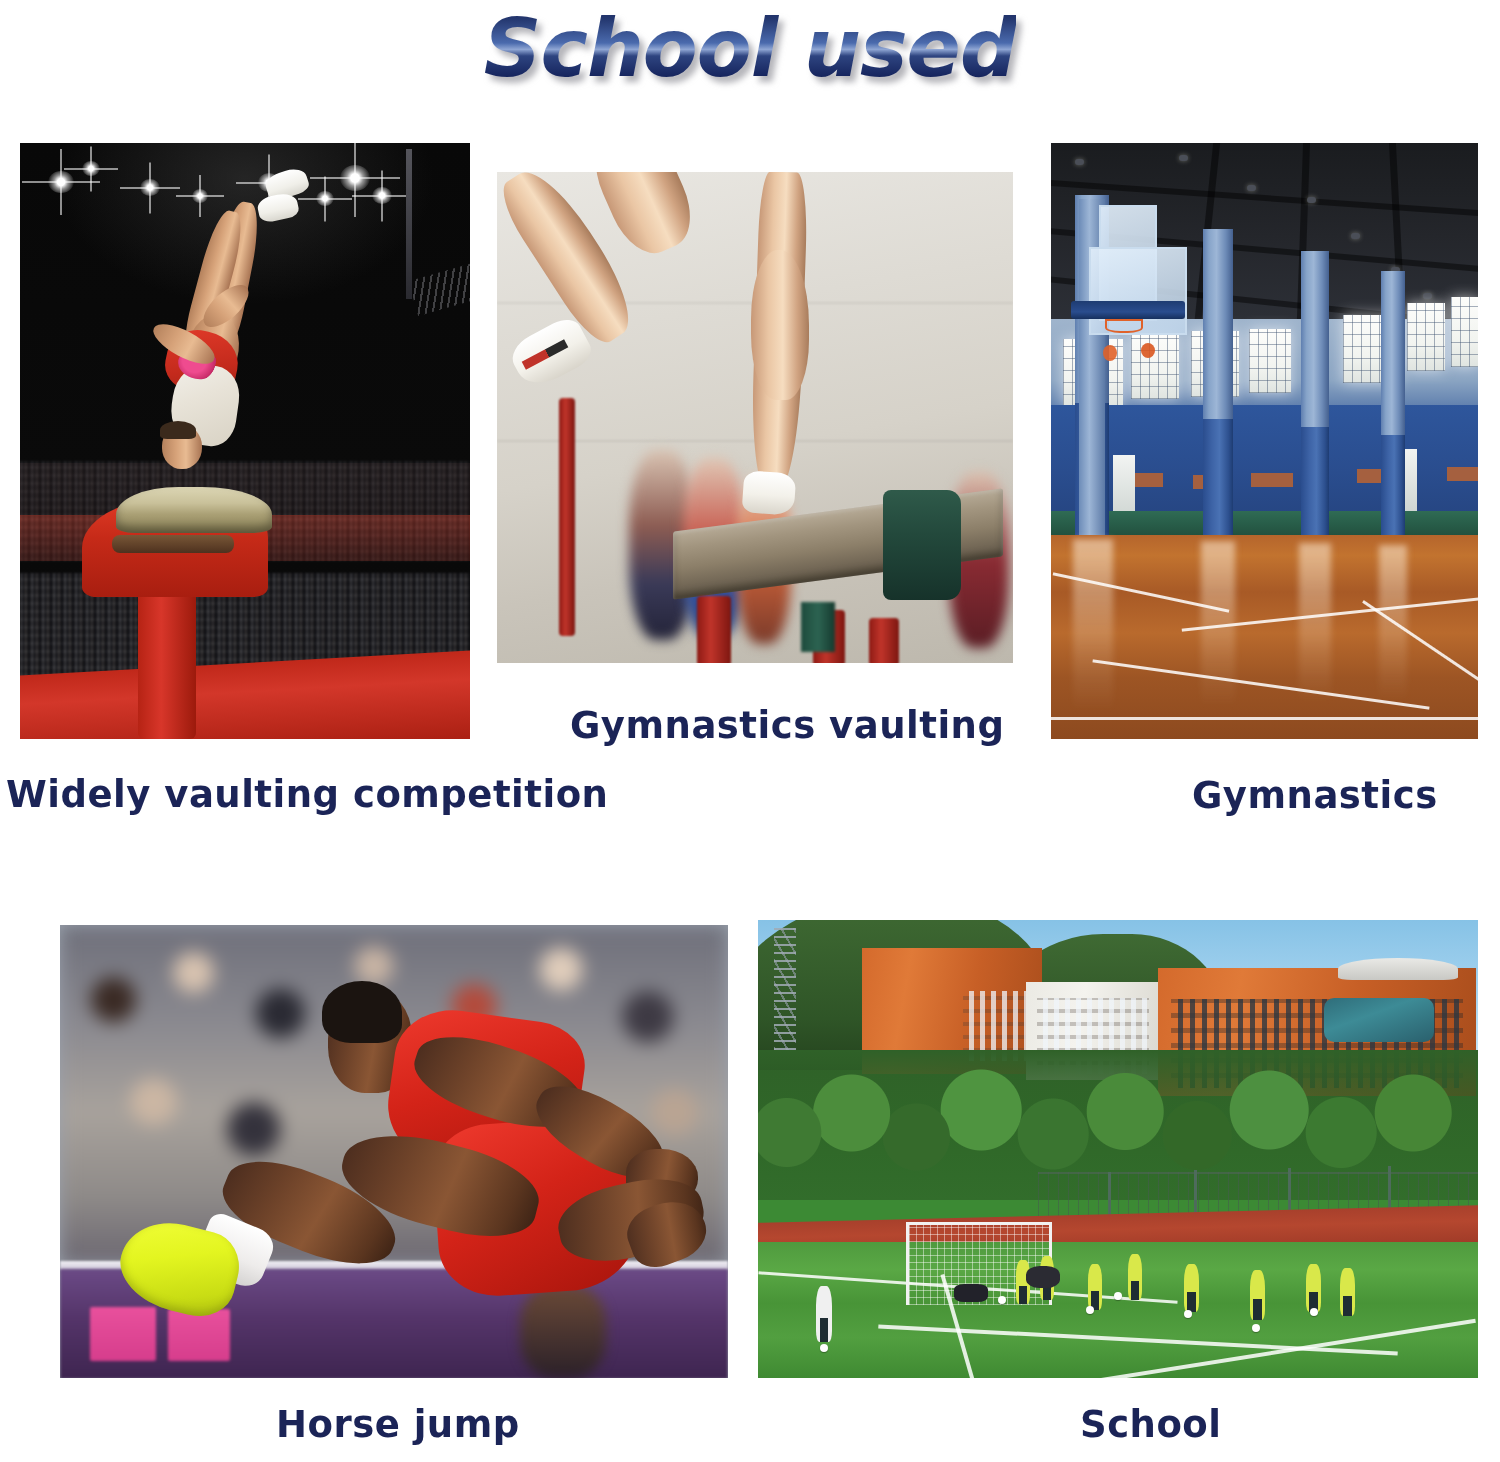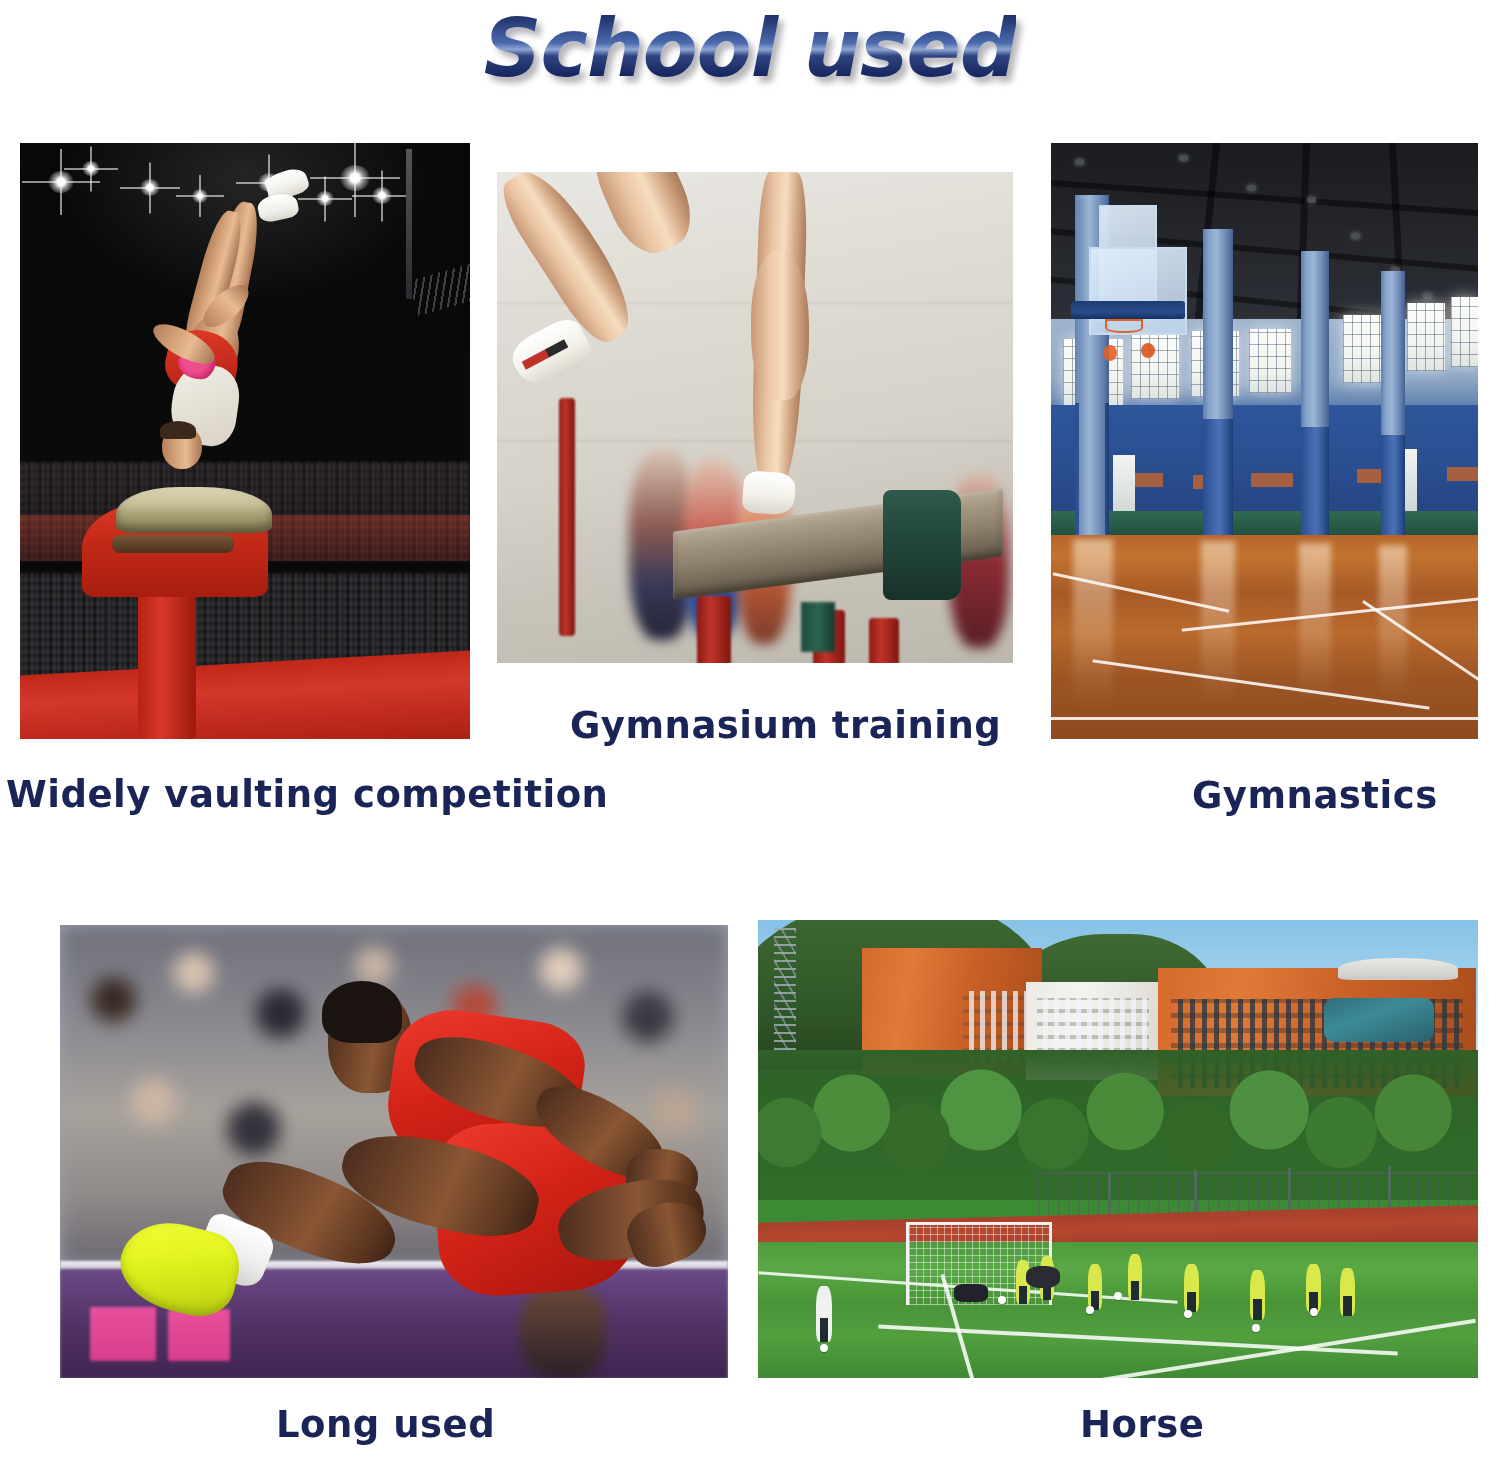--- a/index.html
+++ b/index.html
@@ -505,21 +505,21 @@
     <div class="slipper" style="left:246px; top:300px; width:52px; height:42px; border-radius:30% 36% 40% 26%; transform:rotate(4deg);"></div>
 
     <div class="leg-shin" style="left:42px; top:-12px; width:60px; height:190px; border-radius:30% 46% 46% 30%; transform:rotate(-33deg);"></div>
     <div class="leg-shin" style="left:108px; top:-46px; width:76px; height:128px; border-radius:40%; transform:rotate(-24deg);"></div>
     <div class="slipper" style="left:16px; top:156px; width:76px; height:50px; border-radius:36% 30% 28% 46%; transform:rotate(-28deg);"></div>
     <div style="position:absolute; left:24px; top:178px; width:48px; height:9px;
         background:linear-gradient(90deg,#c0332a 0 55%, #2a2a2a 55% 100%); transform:rotate(-28deg);"></div>
   </div>
 </div>
 
-<div class="caption" style="left:570px; top:704px;">Gymnasium training</div>
+<div class="caption" style="left:570px; top:704px;">Gymnastics vaulting</div>
 
 <div class="photo" id="photo-gym" style="left:1051px; top:143px; width:427px; height:596px;">
   <div class="scene">
     <div class="bg"></div>
 
     <div class="gym-ceiling" style="height:232px;"></div>
     <div class="ceil-beam" style="left:0; top:52px; right:0; height:6px; transform:skewY(4deg);"></div>
     <div class="ceil-beam" style="left:0; top:104px; right:0; height:6px; transform:skewY(5deg);"></div>
     <div class="ceil-beam" style="left:0; top:156px; right:0; height:6px; transform:skewY(6deg);"></div>
     <div class="ceil-beam" style="left:150px; top:0; width:7px; height:232px; transform:skewX(-6deg);"></div>
@@ -612,21 +612,21 @@
     <div class="skin" style="left:566px; top:224px; width:72px; height:56px; border-radius:42% 50% 46% 40%;"></div>
     <div class="skin" style="left:280px; top:218px; width:200px; height:84px; border-radius:46% 44% 40% 48%; transform:rotate(14deg);"></div>
     <div class="skin" style="left:160px; top:250px; width:180px; height:76px; border-radius:44% 48% 46% 40%; transform:rotate(22deg);"></div>
     <div class="skin" style="left:498px; top:258px; width:146px; height:74px; border-radius:44%; transform:rotate(-12deg);"></div>
     <div class="white-sock" style="left:140px; top:296px; width:70px; height:60px; transform:rotate(22deg);"></div>
     <div class="shoe-yellow" style="left:60px; top:300px; width:118px; height:86px; transform:rotate(14deg);"></div>
     <div class="skin" style="left:568px; top:278px; width:78px; height:60px; border-radius:40% 52% 44% 36%; transform:rotate(-20deg);"></div>
   </div>
 </div>
 
-<div class="caption" style="left:276px; top:1403px;">Long used</div>
+<div class="caption" style="left:276px; top:1403px;">Horse jump</div>
 
 <div class="photo" id="photo-school" style="left:758px; top:920px; width:720px; height:458px;">
   <div class="scene">
     <div class="bg"></div>
     <div class="sky" style="height:130px;"></div>
 
     <div class="hill" style="left:-40px; top:-20px; width:340px; height:170px;"></div>
     <div class="hill" style="left:230px; top:14px; width:240px; height:130px;"></div>
 
     <div style="position:absolute; left:16px; top:8px; width:22px; height:122px;
@@ -695,13 +695,13 @@
     <div style="position:absolute; left:196px; top:364px; width:34px; height:18px; background:#22222a; border-radius:30%;"></div>
     <div class="ball" style="left:240px; top:376px;"></div>
     <div class="ball" style="left:328px; top:386px;"></div>
     <div class="ball" style="left:356px; top:372px;"></div>
     <div class="ball" style="left:426px; top:390px;"></div>
     <div class="ball" style="left:494px; top:404px;"></div>
     <div class="ball" style="left:552px; top:388px;"></div>
   </div>
 </div>
 
-<div class="caption" style="left:1080px; top:1403px;">Horse</div>
+<div class="caption" style="left:1080px; top:1403px;">School</div>
 
 </body></html>

